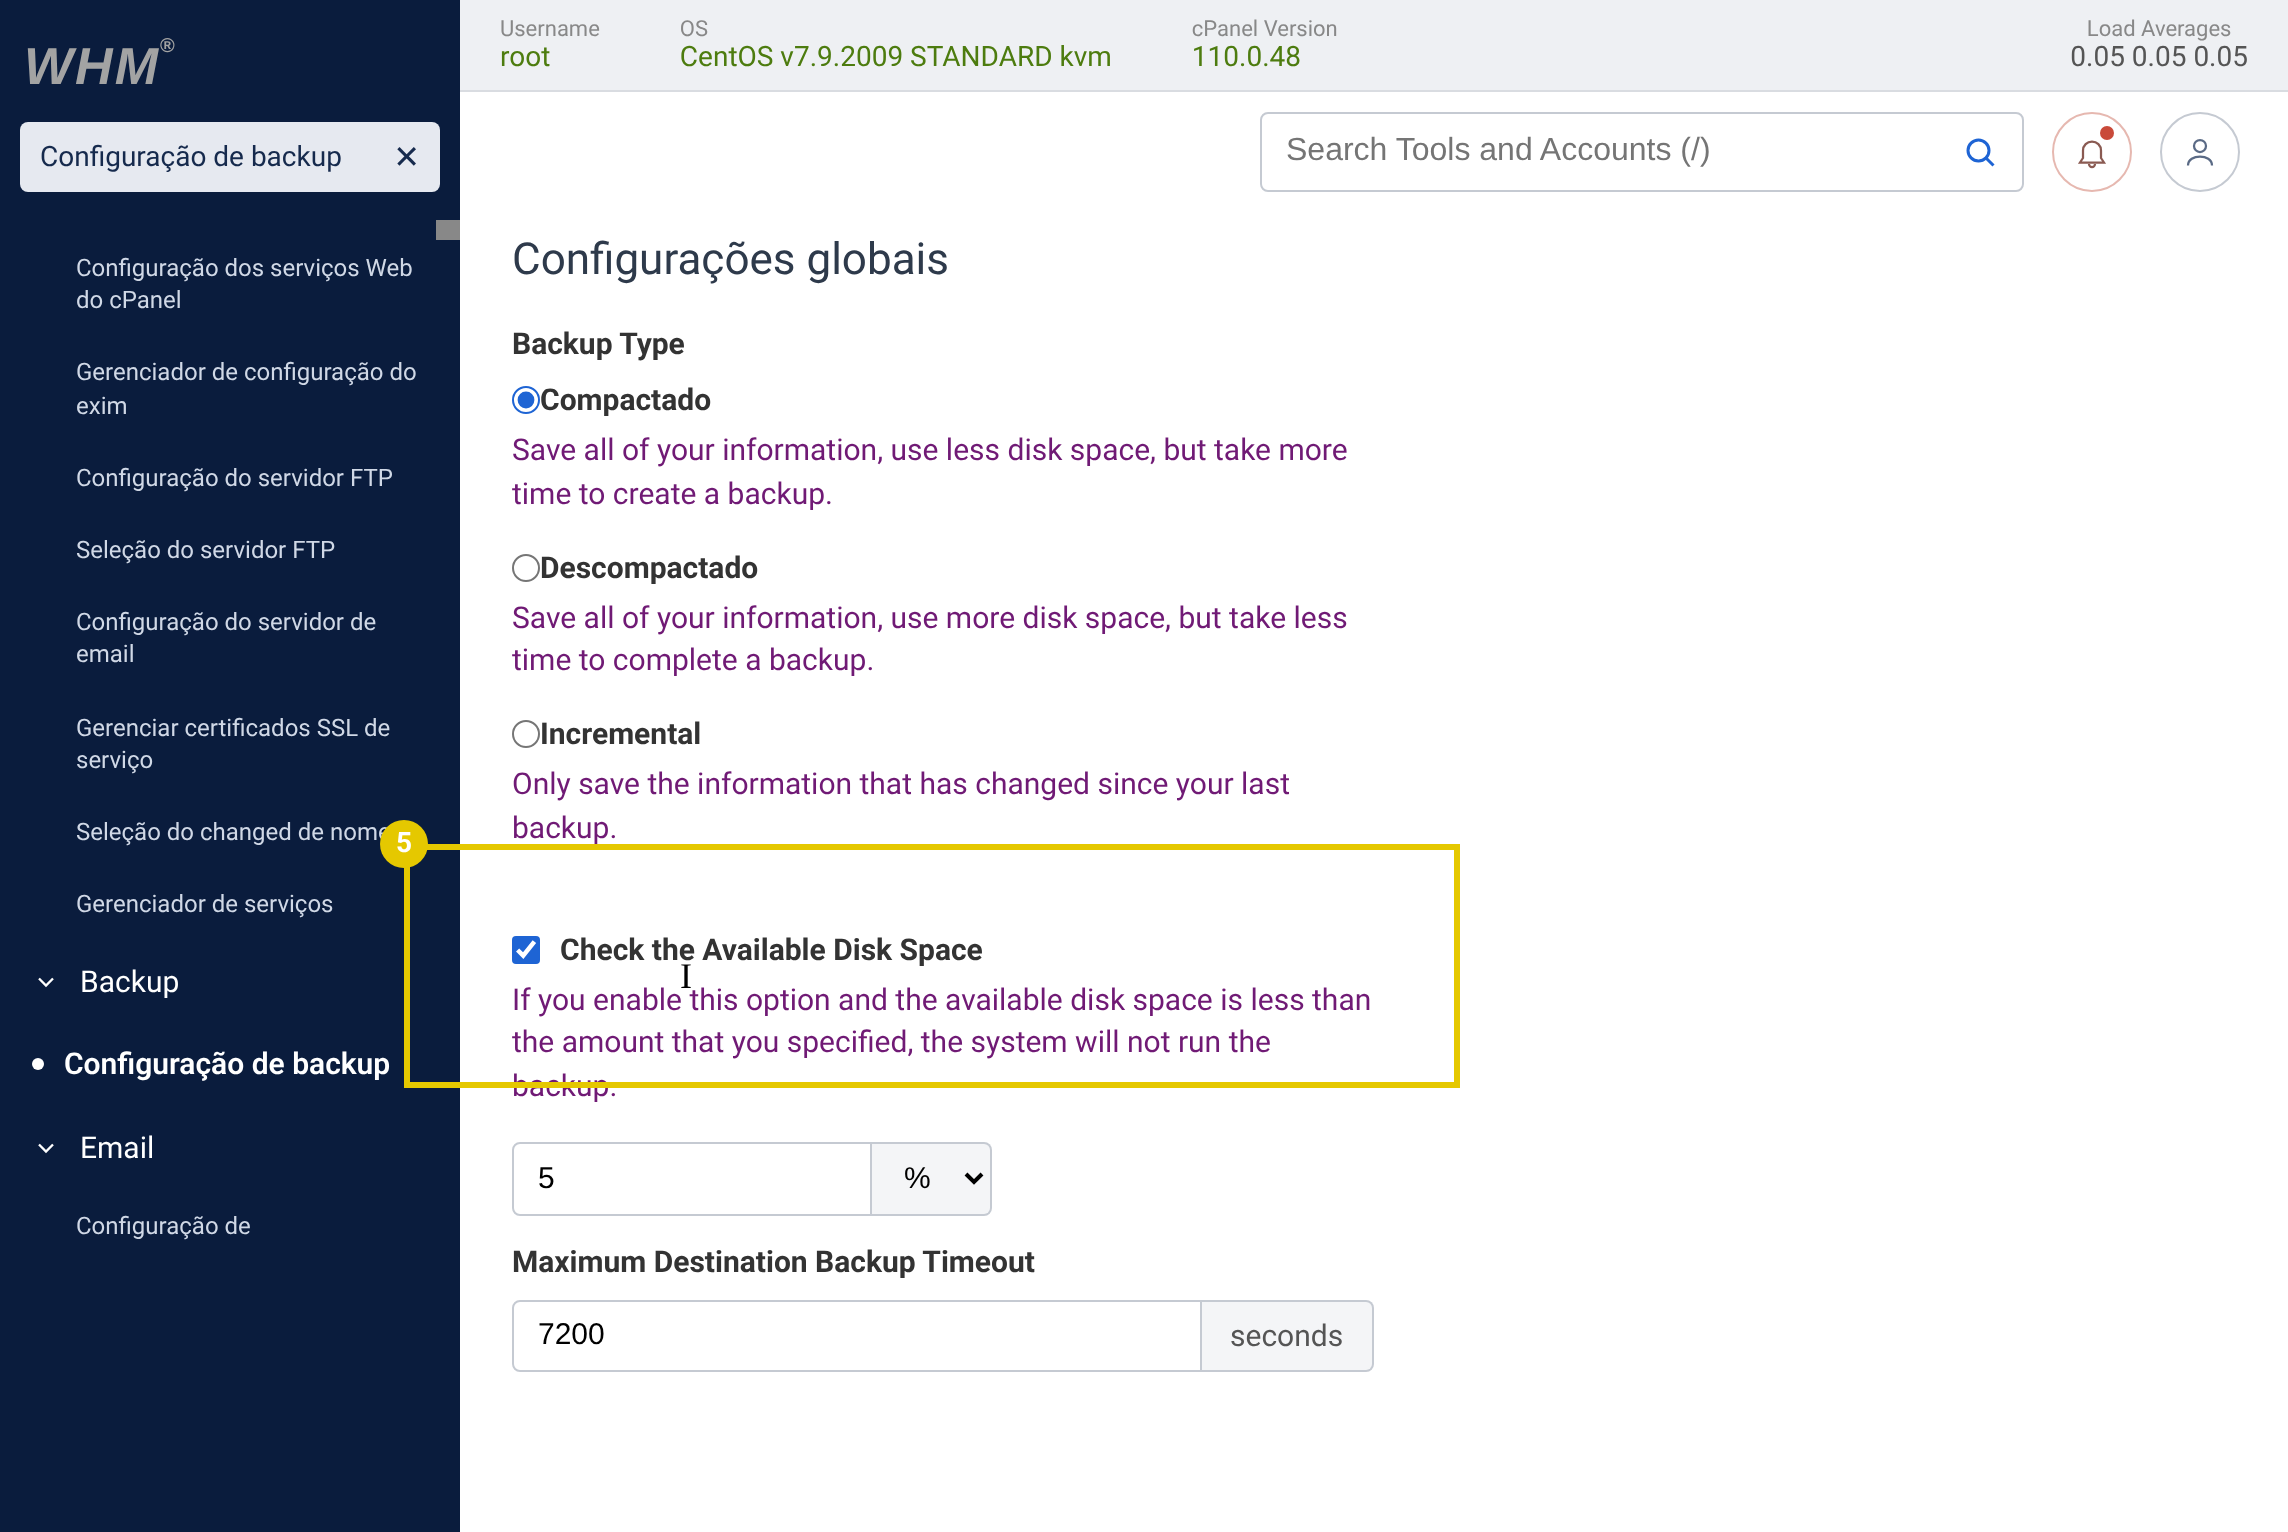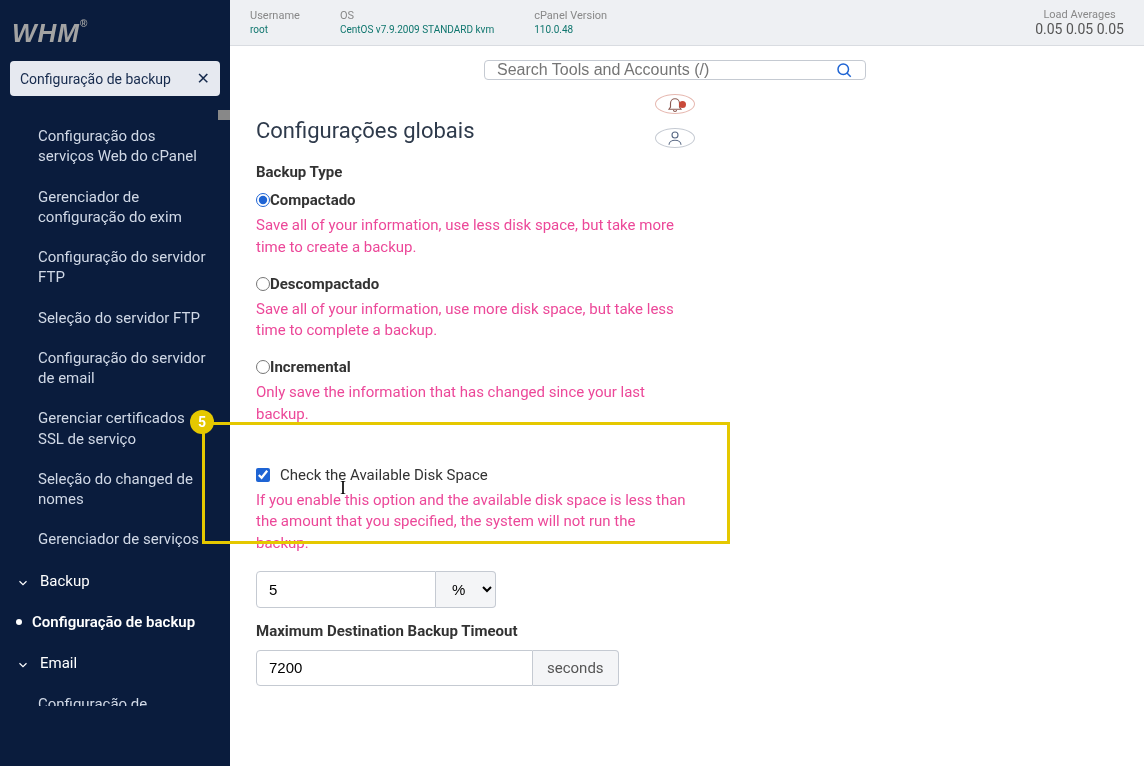--- a/index.html
+++ b/index.html
@@ -11,61 +11,61 @@
 .logo { font-size: 26px; font-weight: 700; font-style: italic; letter-spacing: 1px; color:#a3a3a3; font-family: Arial, sans-serif; }
 .logo sup { font-size:10px; vertical-align: top; font-style: normal; }
 .btn-row { display: flex; gap: 8px; padding: 0 10px 12px 10px; }
 .sb-btn { flex: 1; border: 1px solid #4a5a7a; background: transparent; color: #fff; padding: 8px 10px; font-size: 14px; border-radius: 4px; cursor: pointer; display:flex; align-items:center; justify-content:center; gap:6px; }
 .sb-btn svg { width:14px; height:14px; }
 .search-tag { margin: 0 10px 14px 10px; background: #e6e9f0; color: #162a4d; border-radius: 4px; padding: 8px 10px; font-size: 14px; display:flex; align-items:center; justify-content:space-between; }
 .search-tag .x { font-size:16px; color:#162a4d; cursor:pointer; }
 .nav-scroll { position: relative; height: calc(766px - 170px); overflow: hidden; }
 .nav-scroll .scrollbar-thumb-top { position:absolute; right:0; top:0; width:12px; height:10px; background:#888; }
 .nav-items { padding: 6px 0 0 0; }
-.nav-item { padding: 10px 16px 10px 38px; font-size: 15px; color: #d0d8e6; cursor:pointer; line-height:1.35; }
-.nav-section { display:flex; align-items:flex-end; gap:10px; padding: 12px 16px; font-size:15px; color:#fff; cursor:pointer; }
+.nav-item { padding: 10px 16px 10px 38px; font-size: 12px; color: #d0d8e6; cursor:pointer; line-height:1.35; }
+.nav-section { display:flex; align-items:center; gap:10px; padding: 12px 16px; font-size:15px; color:#fff; cursor:pointer; }
 .nav-section svg { width:14px; height:14px; flex-shrink:0; }
 .nav-bullet { display:flex; align-items:flex-start; gap:10px; padding: 10px 16px 10px 16px; font-size:15px; color:#fff; font-weight:600; cursor:pointer; line-height:1.35; }
 .nav-bullet .dot { width:6px; height:6px; border-radius:50%; background:#fff; margin-top:7px; flex-shrink:0; }
 .nav-item.sub-last { padding-left:38px; color:#d0d8e6; font-weight:400; }
 
 
 .topbar { position:absolute; left:230px; right:0; top:0; height:46px; background:#eef0f3; border-bottom:1px solid #d9dce1; display:flex; align-items:center; padding:0 20px; font-size:12px; color:#555; }
 .tb-col { margin-right:40px; }
 .tb-label { font-size:11px; color:#888; display:block; }
-.tb-val { font-size:10px; color:#0f766e; }
+.tb-val { font-size:14px; color:#4d7c0f; }
 .tb-load { margin-left:auto; text-align:center; }
 .tb-load .vals { font-size:14px; }
 
 
-.header-row { position:absolute; left:230px; right:0; top:46px; height:60px; display:flex; align-items:center; padding:0 24px 0 0; gap:14px;flex-direction:column; }
+.header-row { position:absolute; left:230px; right:0; top:46px; height:60px; display:flex; align-items:center; padding:0 24px 0 0; gap:14px; }
 .header-row .spacer { flex:1; }
 .search-box { width:382px; border:1px solid #c5cad2; border-radius:4px; height:40px; display:flex; align-items:center; padding:0 12px; background:#fff; }
 .search-box input { border:none; outline:none; flex:1; font-size:16px; color:#333; }
 .search-box .mag { width:18px; height:18px; color:#1e64d4; }
 .circle-btn { width:40px; height:40px; border-radius:50%; border:1px solid #c5cad2; display:flex; align-items:center; justify-content:center; cursor:pointer; position:relative; }
 .circle-btn.bell { border-color:#e6b8b0; }
 .circle-btn.bell .badge { position:absolute; top:6px; right:8px; width:7px; height:7px; border-radius:50%; background:#c94a3a; }
 .circle-btn svg { width:18px; height:18px; }
 
 
 .main { position:absolute; left:230px; top:106px; right:0; bottom:0; overflow-y:auto; padding: 12px 26px 30px 26px; }
 .main h1 { font-size:22px; font-weight:400; color:#2e3a4b; margin-bottom:20px; }
 .sec-label { font-size:15px; font-weight:700; color:#333; margin-bottom:10px; }
 .radio-row { display:flex; align-items:center; gap:0; margin-top:4px; }
 .radio-row input { width:14px; height:14px; accent-color:#1e64d4; }
 .radio-row label { font-size:15px; font-weight:700; color:#333; }
-.desc { font-size:15px; color:#ec4899; line-height:1.45; margin:6px 0 16px 0; max-width:430px; }
+.desc { font-size:15px; color:#701a75; line-height:1.45; margin:6px 0 16px 0; max-width:430px; }
 .check-row { display:flex; align-items:center; gap:10px; }
 .check-row input { width:14px; height:14px; accent-color:#1e64d4; }
-.check-row label { font-size:15px; font-weight:400; color:#333; }
+.check-row label { font-size:15px; font-weight:700; color:#333; }
 .input-group { display:flex; gap:0; margin:8px 0 14px 0; }
 .input-group input { border:1px solid #c5cad2; border-radius:4px 0 0 4px; padding:8px 12px; font-size:15px; width:180px; outline:none; }
 .input-group select { border:1px solid #c5cad2; border-left:none; border-radius:0 4px 4px 0; padding:8px 12px; font-size:15px; background:#f4f5f7; min-width:60px; }
-.input-group.single input { border-radius:4px 0 0 4px; width:277px; }
+.input-group.single input { border-radius:4px 0 0 4px; width:345px; }
 .input-group .suffix { border:1px solid #c5cad2; border-left:none; border-radius:0 4px 4px 0; padding:8px 14px; font-size:15px; background:#f4f5f7; color:#555; }
 
 
 .callout { position:absolute; border:3px solid #e5c800; pointer-events:none; }
 .callout-badge { position:absolute; width:24px; height:24px; border-radius:50%; background:#e5c800; color:#fff; font-weight:700; font-size:14px; display:flex; align-items:center; justify-content:center; }
 
 
 .text-caret { position:absolute; font-family: serif; font-size:18px; color:#000; pointer-events:none; }
 </style>
 </head>

